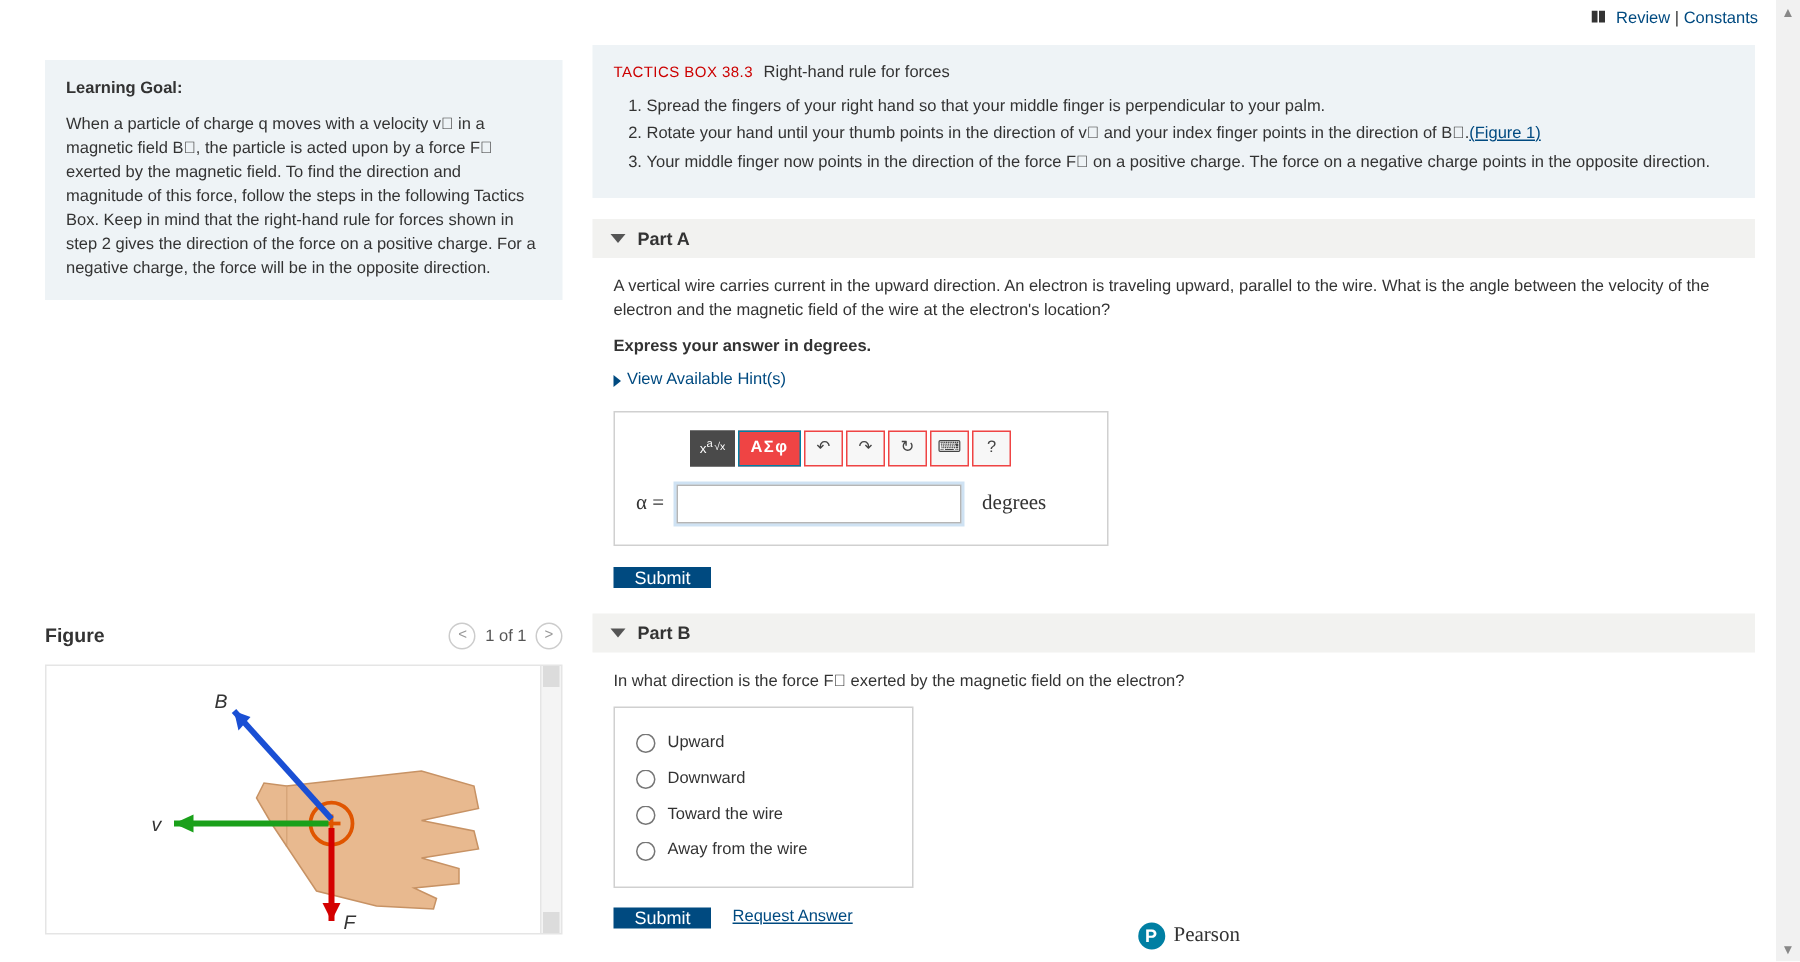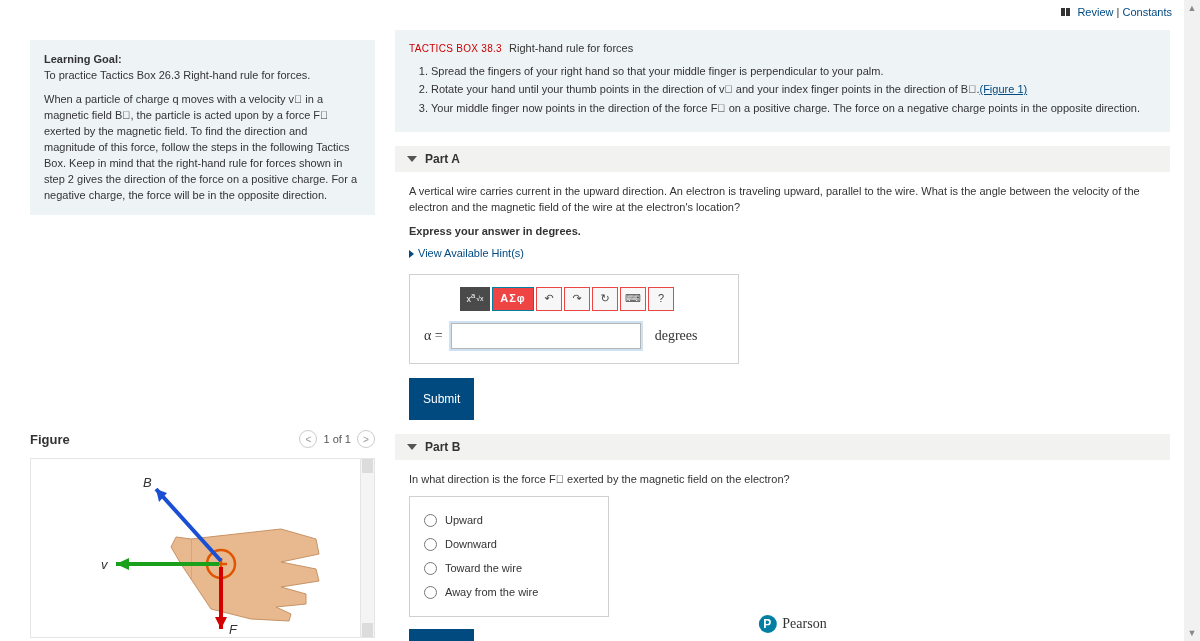--- a/index.html
+++ b/index.html
@@ -38,21 +38,21 @@
   .hint-caret { display:inline-block; width:0; height:0; border-top:4px solid transparent; border-bottom:4px solid transparent; border-left:5px solid #004a80; }
   .answer-box { border:1px solid #d0d0d0; padding: 12px 14px 14px 14px; width: 330px; background:#fff; }
   .toolbar { display:flex; align-items:center; gap:2px; margin-bottom:12px; margin-left:36px; }
   .tool { width:26px; height:24px; border:1px solid #ef4444; background:#f7f7f7; display:flex; align-items:center; justify-content:center; font-size:11px; color:#444; cursor:pointer; }
   .tool.symbol { width:42px; background:#ef4444; color:#fff; border-color:#007fa3; font-weight:bold; letter-spacing:1px; }
   .tool.templ { width:30px; background:#4a4a4a; color:#fff; border-color:#4a4a4a; }
   .input-row { display:flex; align-items:center; gap:8px; }
   .alpha-label { font-family: 'Times New Roman', serif; font-size:14px; }
   .answer-input { width:190px; height:26px; border:1px solid #b5b5b5; padding:2px 4px; font-size:12px; outline:2px solid #6fa8dc55; }
   .unit-label { font-family: 'Times New Roman', serif; font-size:14px; margin-left:6px; }
-  .submit-btn { background:#004a80; color:#fff; border:none; padding:14px 14px; font-size:12px; margin-top:14px; cursor:pointer; }
+  .submit-btn { background:#004a80; color:#fff; border:none; padding:0 14px; font-size:12px; margin-top:14px; cursor:pointer; }
   .choices-box { border:1px solid #d0d0d0; padding: 12px 14px; width: 200px; background:#fff; }
   .choice { display:flex; align-items:center; gap:8px; padding:4px 0; font-size:11px; }
   .choice input { cursor:pointer; }
   .submit-row { display:flex; align-items:center; gap:14px; margin-top:12px; }
   .req-link { color:#004a80; text-decoration:underline; cursor:pointer; font-size:11px; }
   .footer { position:absolute; bottom:8px; left:50%; transform:translateX(-50%); display:flex; align-items:center; gap:6px; font-size:14px; color:#333; font-family: 'Times New Roman', serif; }
   .pearson-p { width:18px; height:18px; border-radius:50%; background:#007fa3; color:#fff; display:flex; align-items:center; justify-content:center; font-weight:bold; font-family:Arial; font-size:12px; }
   .page-scroll { position:absolute; right:0; top:0; bottom:0; width:16px; background:#f1f1f1; }
   .page-scroll .arrow { position:absolute; left:0; right:0; height:16px; display:flex; align-items:center; justify-content:center; color:#888; font-size:9px; cursor:pointer; }
   .page-scroll .arrow.up { top:0; }
@@ -73,21 +73,20 @@
 
 <div class="page-scroll">
   <div class="arrow up">▲</div>
   <div class="arrow down">▼</div>
 </div>
 
 <div class="main">
   <div class="left-col">
     <div class="goal-box">
       <div class="lg-title">Learning Goal:</div>
-      <div>To practice Tactics Box 26.3 Right-hand rule for forces.</div>
       <div style="height:8px"></div>
       <div>When a particle of charge q moves with a velocity v⃗ in a magnetic field B⃗, the particle is acted upon by a force F⃗ exerted by the magnetic field. To find the direction and magnitude of this force, follow the steps in the following Tactics Box. Keep in mind that the right-hand rule for forces shown in step 2 gives the direction of the force on a positive charge. For a negative charge, the force will be in the opposite direction.</div>
     </div>
 
     <div class="figure-block">
       <div class="figure-header">
         <div class="figure-title">Figure</div>
         <div class="figure-nav">
           <div class="nav-btn">&lt;</div>
           <span>1 of 1</span>

